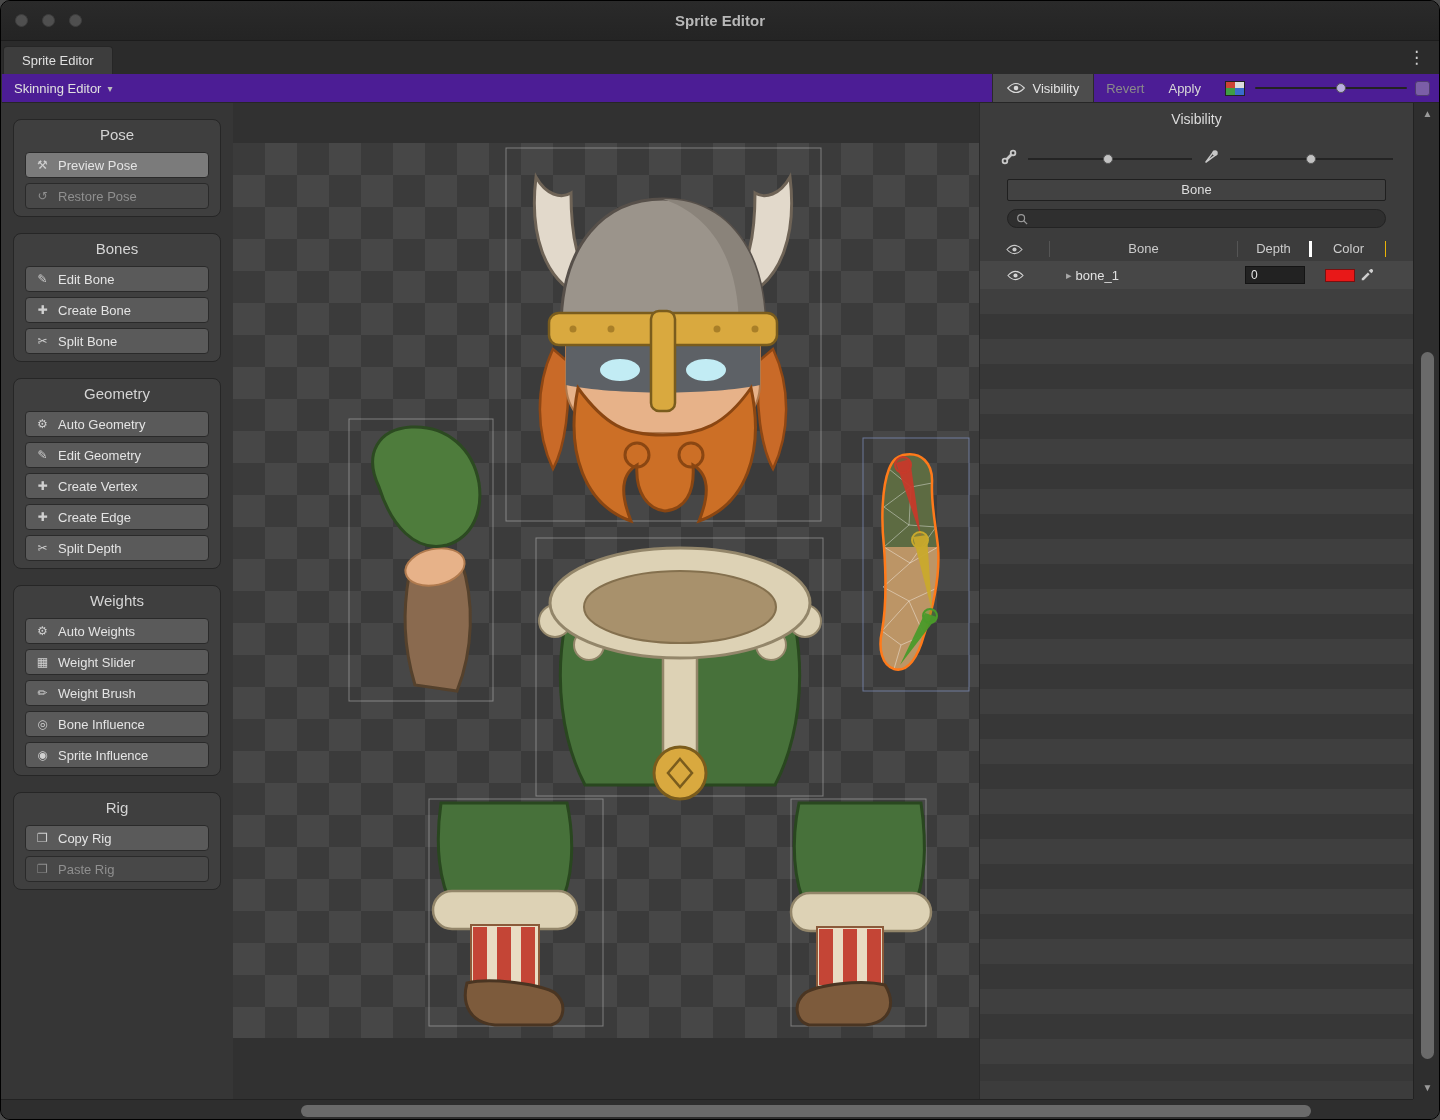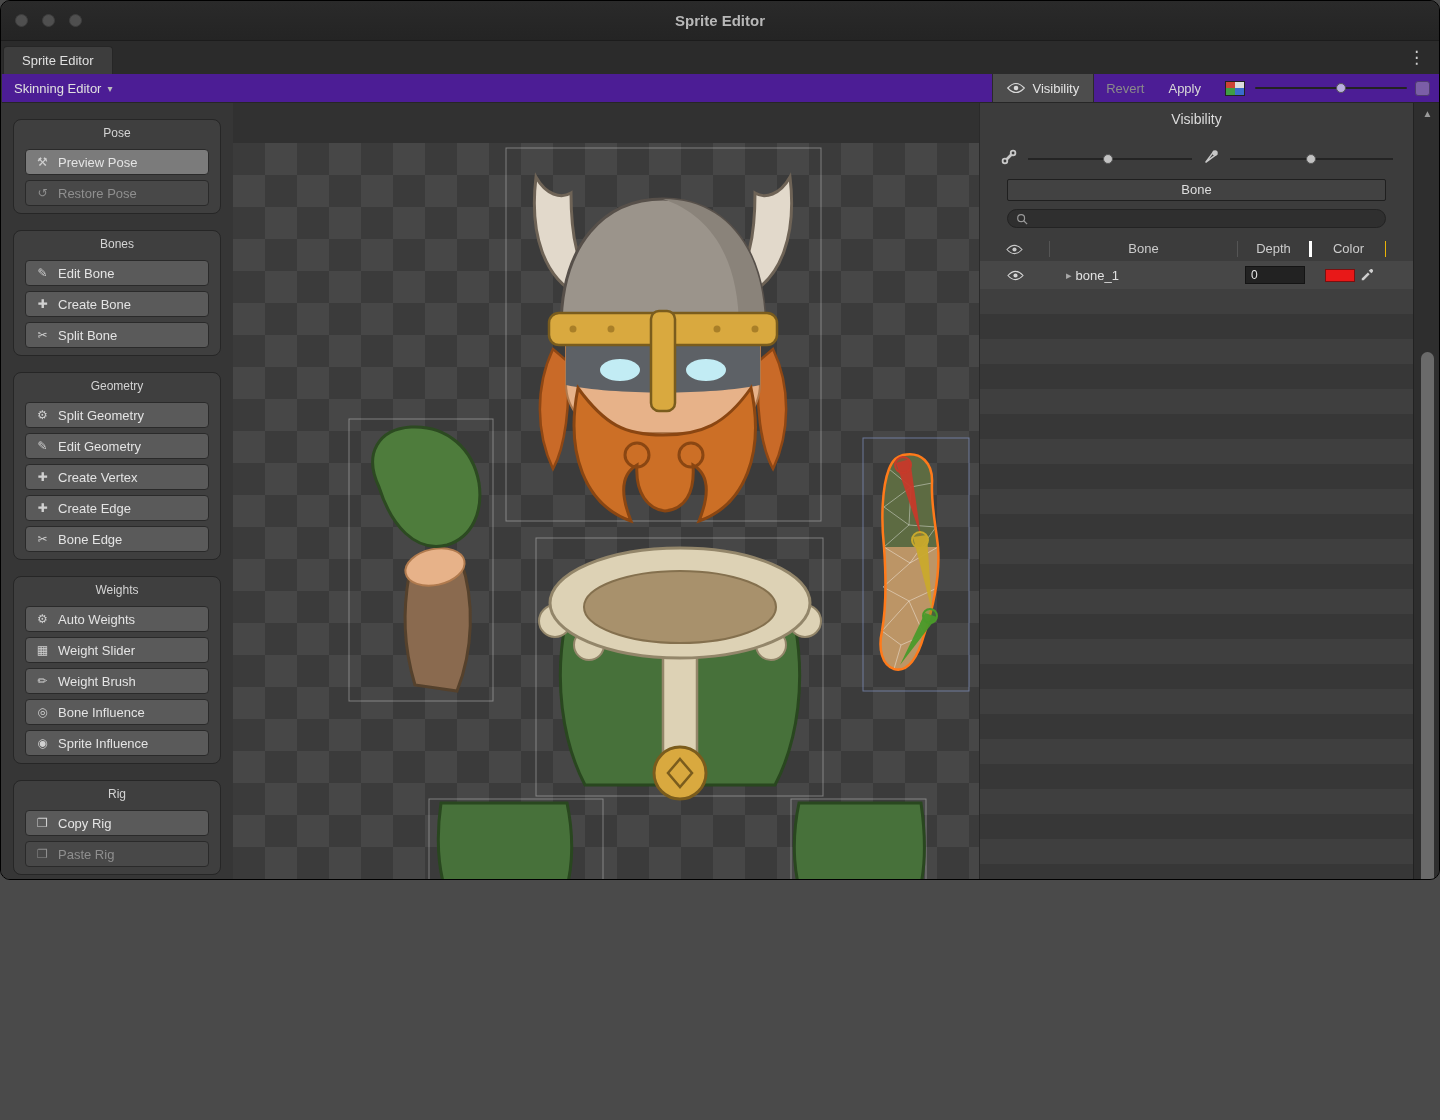--- a/index.html
+++ b/index.html
@@ -1,17 +1,17 @@
 <!DOCTYPE html>
 <html><head>
 <meta charset="utf-8">
 <style>
   html,body{margin:0;padding:0;background:#4a4a4a;font-family:"Liberation Sans","DejaVu Sans",sans-serif;}
   *{box-sizing:border-box;}
-  .window{position:relative;width:1440px;height:880px;background:#313131;border:1px solid #000;
+  .window{position:relative;width:1440px;height:1120px;background:#313131;border:1px solid #000;
           border-radius:10px;overflow:hidden;}
   
   .titlebar{position:absolute;left:0;top:0;width:100%;height:40px;background:linear-gradient(#2a2a2a,#242424);
             border-bottom:1px solid #1c1c1c;}
   .traffic{position:absolute;left:14px;top:13px;display:flex;gap:14px;}
   .traffic span{width:13px;height:13px;border-radius:50%;background:#4f4f4f;border:1px solid #3e3e3e;display:block;}
   .win-title{position:absolute;left:0;right:0;top:0;height:40px;line-height:40px;text-align:center;
              color:#b8b8b8;font-size:15px;font-weight:bold;}
   
   .tabstrip{position:absolute;left:0;top:40px;width:100%;height:33px;background:#2b2b2b;}
@@ -34,21 +34,21 @@
   .tb-slider{position:relative;width:152px;height:14px;margin-right:8px;}
   .tb-slider .track{position:absolute;left:0;right:0;top:6px;height:2px;background:#232323;border-radius:1px;}
   .tb-slider .thumb{position:absolute;top:2px;left:53%;width:10px;height:10px;border-radius:50%;background:#b9aee0;
                     border:1px solid #555;}
   .purple-chip{width:15px;height:15px;border-radius:3px;background:#7b5ea7;border:1px solid #4f3c70;margin-right:10px;}
   
   .content{position:absolute;left:0;top:102px;width:1412px;height:996px;background:#313131;}
   
   .sidebar{position:absolute;left:0;top:0;width:232px;height:100%;background:#363636;overflow:hidden;}
   .group{margin:16px 12px 0 12px;background:#3f3f3f;border:1px solid #262626;border-radius:8px;padding-bottom:7px;}
-  .group-title{text-align:center;color:#d4d4d4;font-size:12px;padding:6px 0 4px;}
+  .group-title{text-align:center;color:#d4d4d4;font-size:15px;padding:6px 0 4px;}
   .sbtn{display:flex;align-items:center;gap:8px;margin:5px 11px 0 11px;padding:4px 9px;background:#5a5a5a;
         border:1px solid #2a2a2a;border-radius:4px;color:#e4e4e4;font-size:13px;min-height:26px;cursor:default;}
   .sbtn .ic{width:15px;font-size:12px;color:#d0d0d0;text-align:center;flex:none;}
   .sbtn.active{background:#7b7b7b;}
   .sbtn.disabled{background:#484848;color:#8f8f8f;}
   .sbtn.disabled .ic{color:#8f8f8f;}
   
   .canvas{position:absolute;left:232px;top:40px;width:746px;height:895px;background-color:#3b3b3b;
     background-image:
       linear-gradient(45deg,#474747 25%,transparent 25%,transparent 75%,#474747 75%),
@@ -173,37 +173,37 @@
         <div class="sbtn">
           <span class="ic">✂</span>
           <span>Split Bone</span>
         </div>
       </div>
 
       <div class="group">
         <div class="group-title">Geometry</div>
         <div class="sbtn">
           <span class="ic">⚙</span>
-          <span>Split Geometry</span>
+          <span>Auto Geometry</span>
         </div>
         <div class="sbtn">
           <span class="ic">✎</span>
           <span>Edit Geometry</span>
         </div>
         <div class="sbtn">
           <span class="ic">✚</span>
           <span>Create Vertex</span>
         </div>
         <div class="sbtn">
           <span class="ic">✚</span>
           <span>Create Edge</span>
         </div>
         <div class="sbtn">
           <span class="ic">✂</span>
-          <span>Bone Edge</span>
+          <span>Split Depth</span>
         </div>
       </div>
 
       <div class="group">
         <div class="group-title">Weights</div>
         <div class="sbtn">
           <span class="ic">⚙</span>
           <span>Auto Weights</span>
         </div>
         <div class="sbtn">

